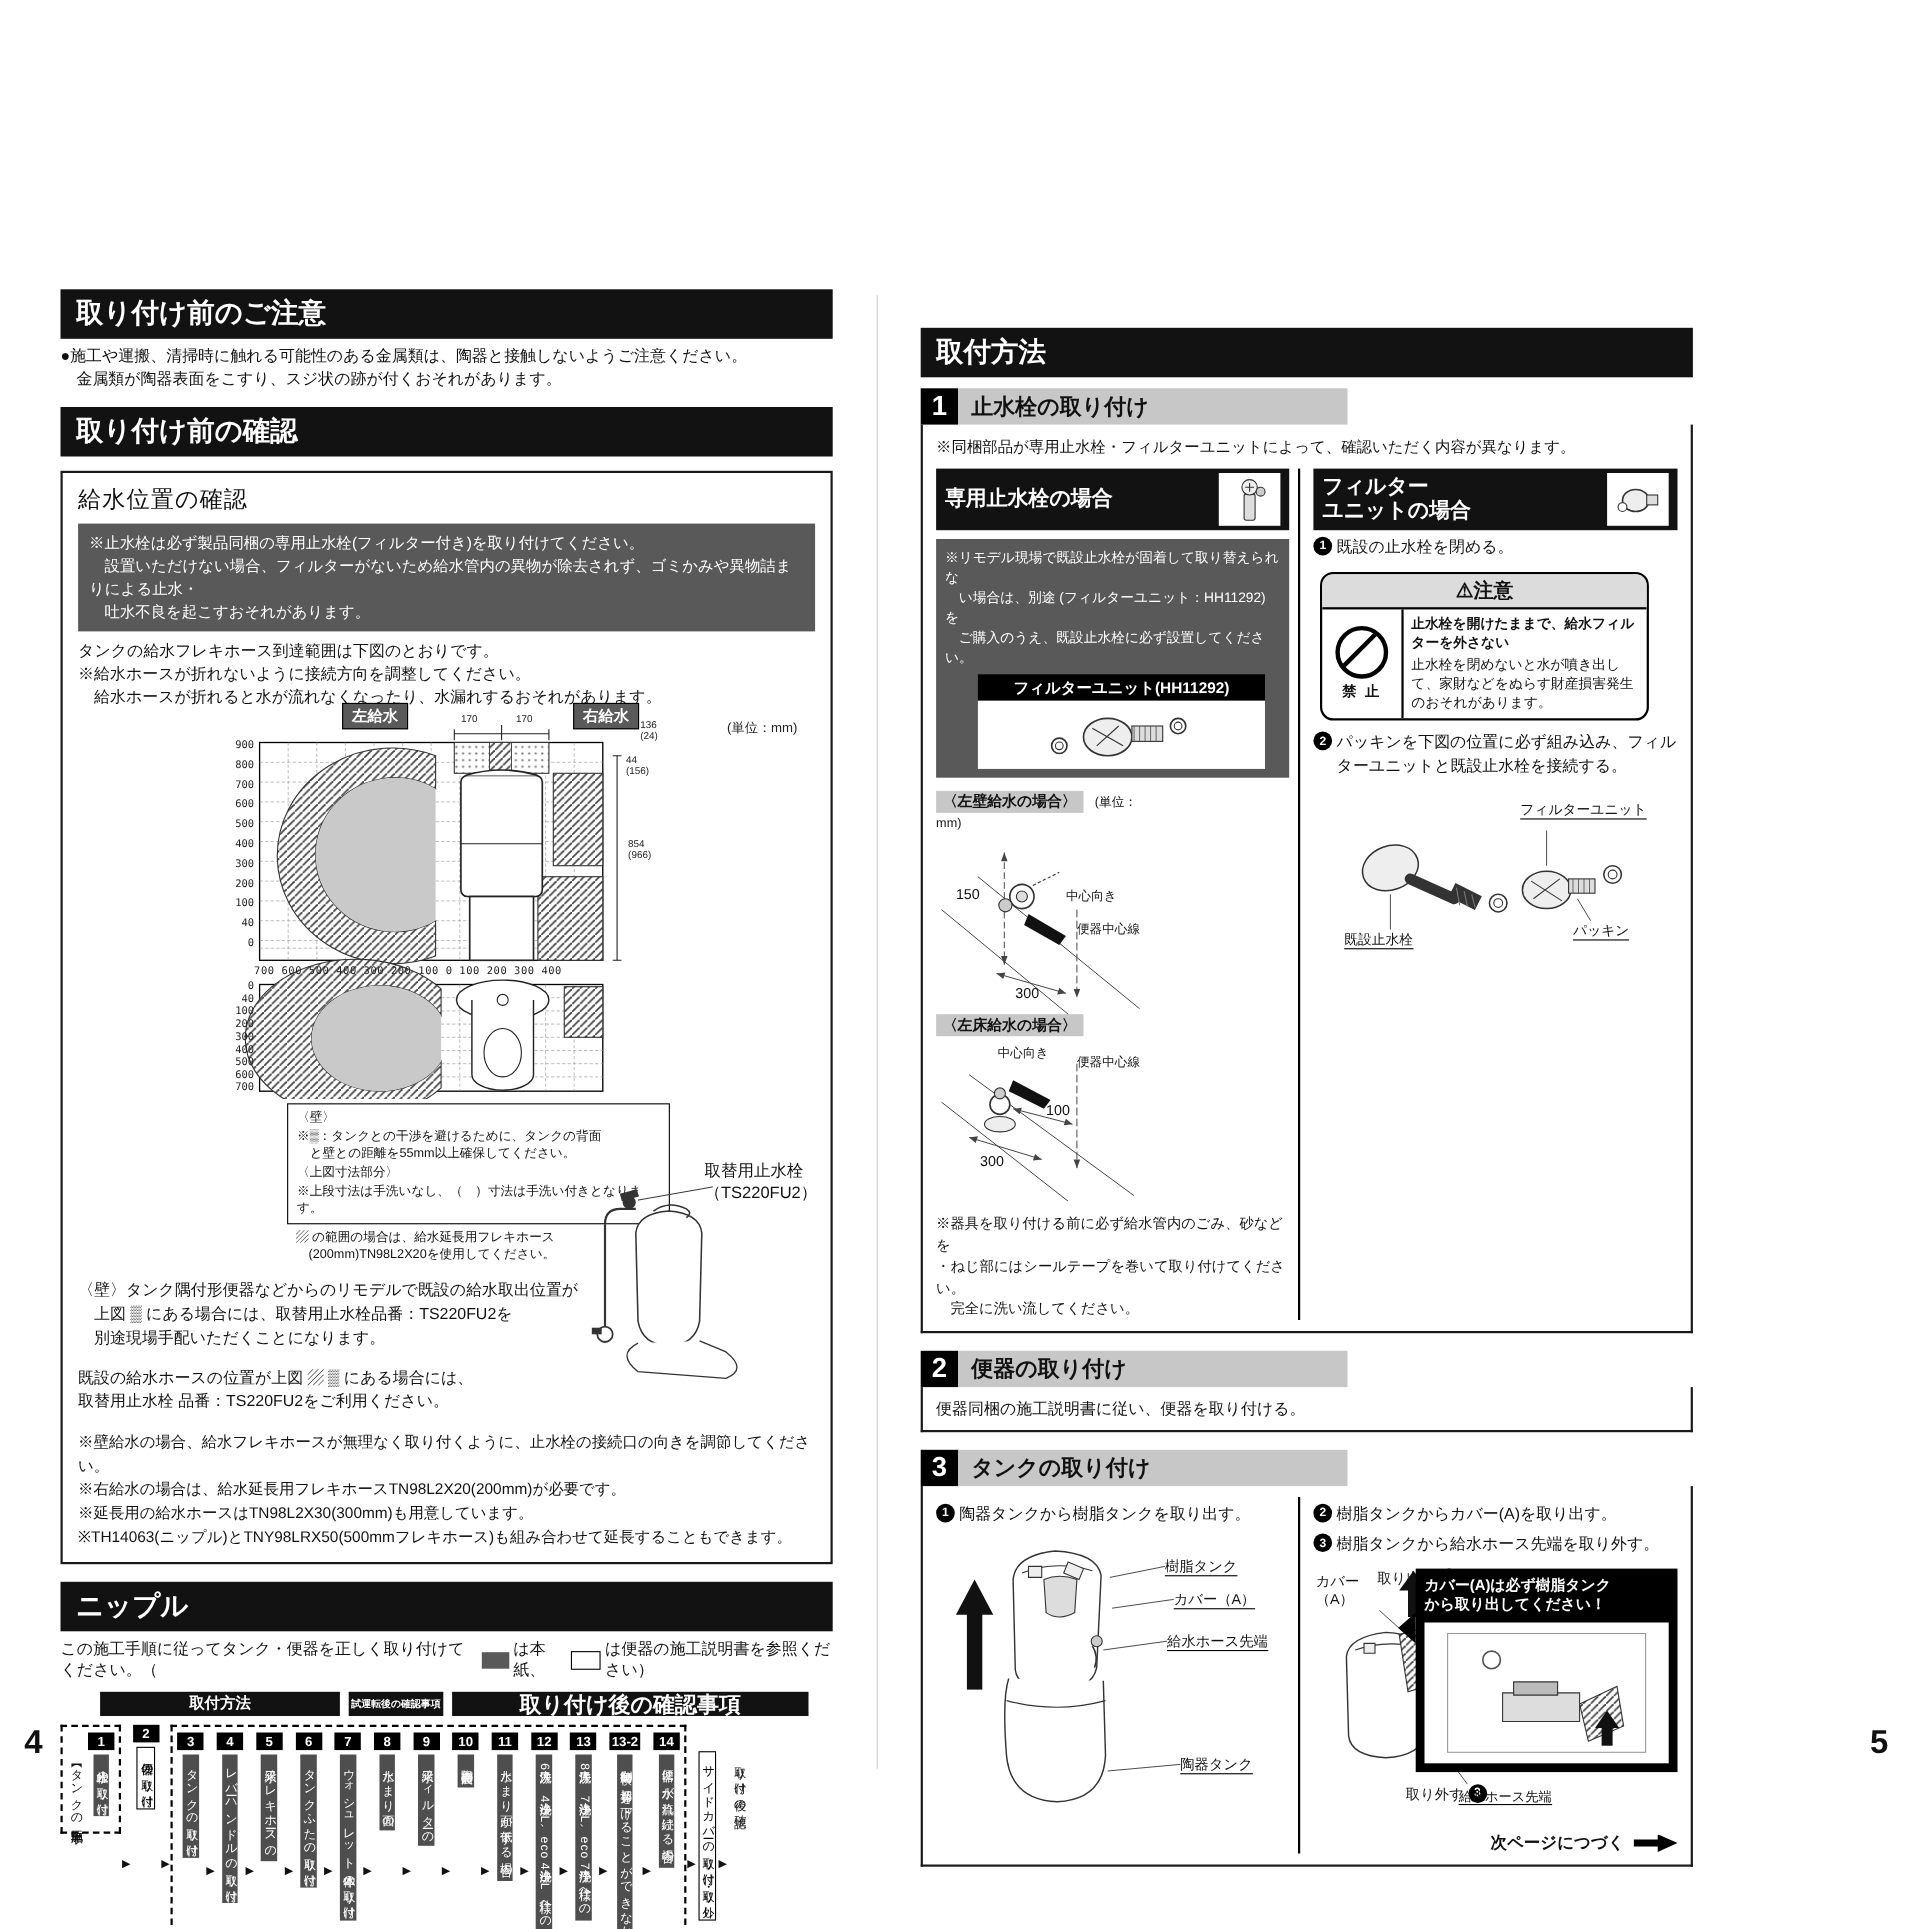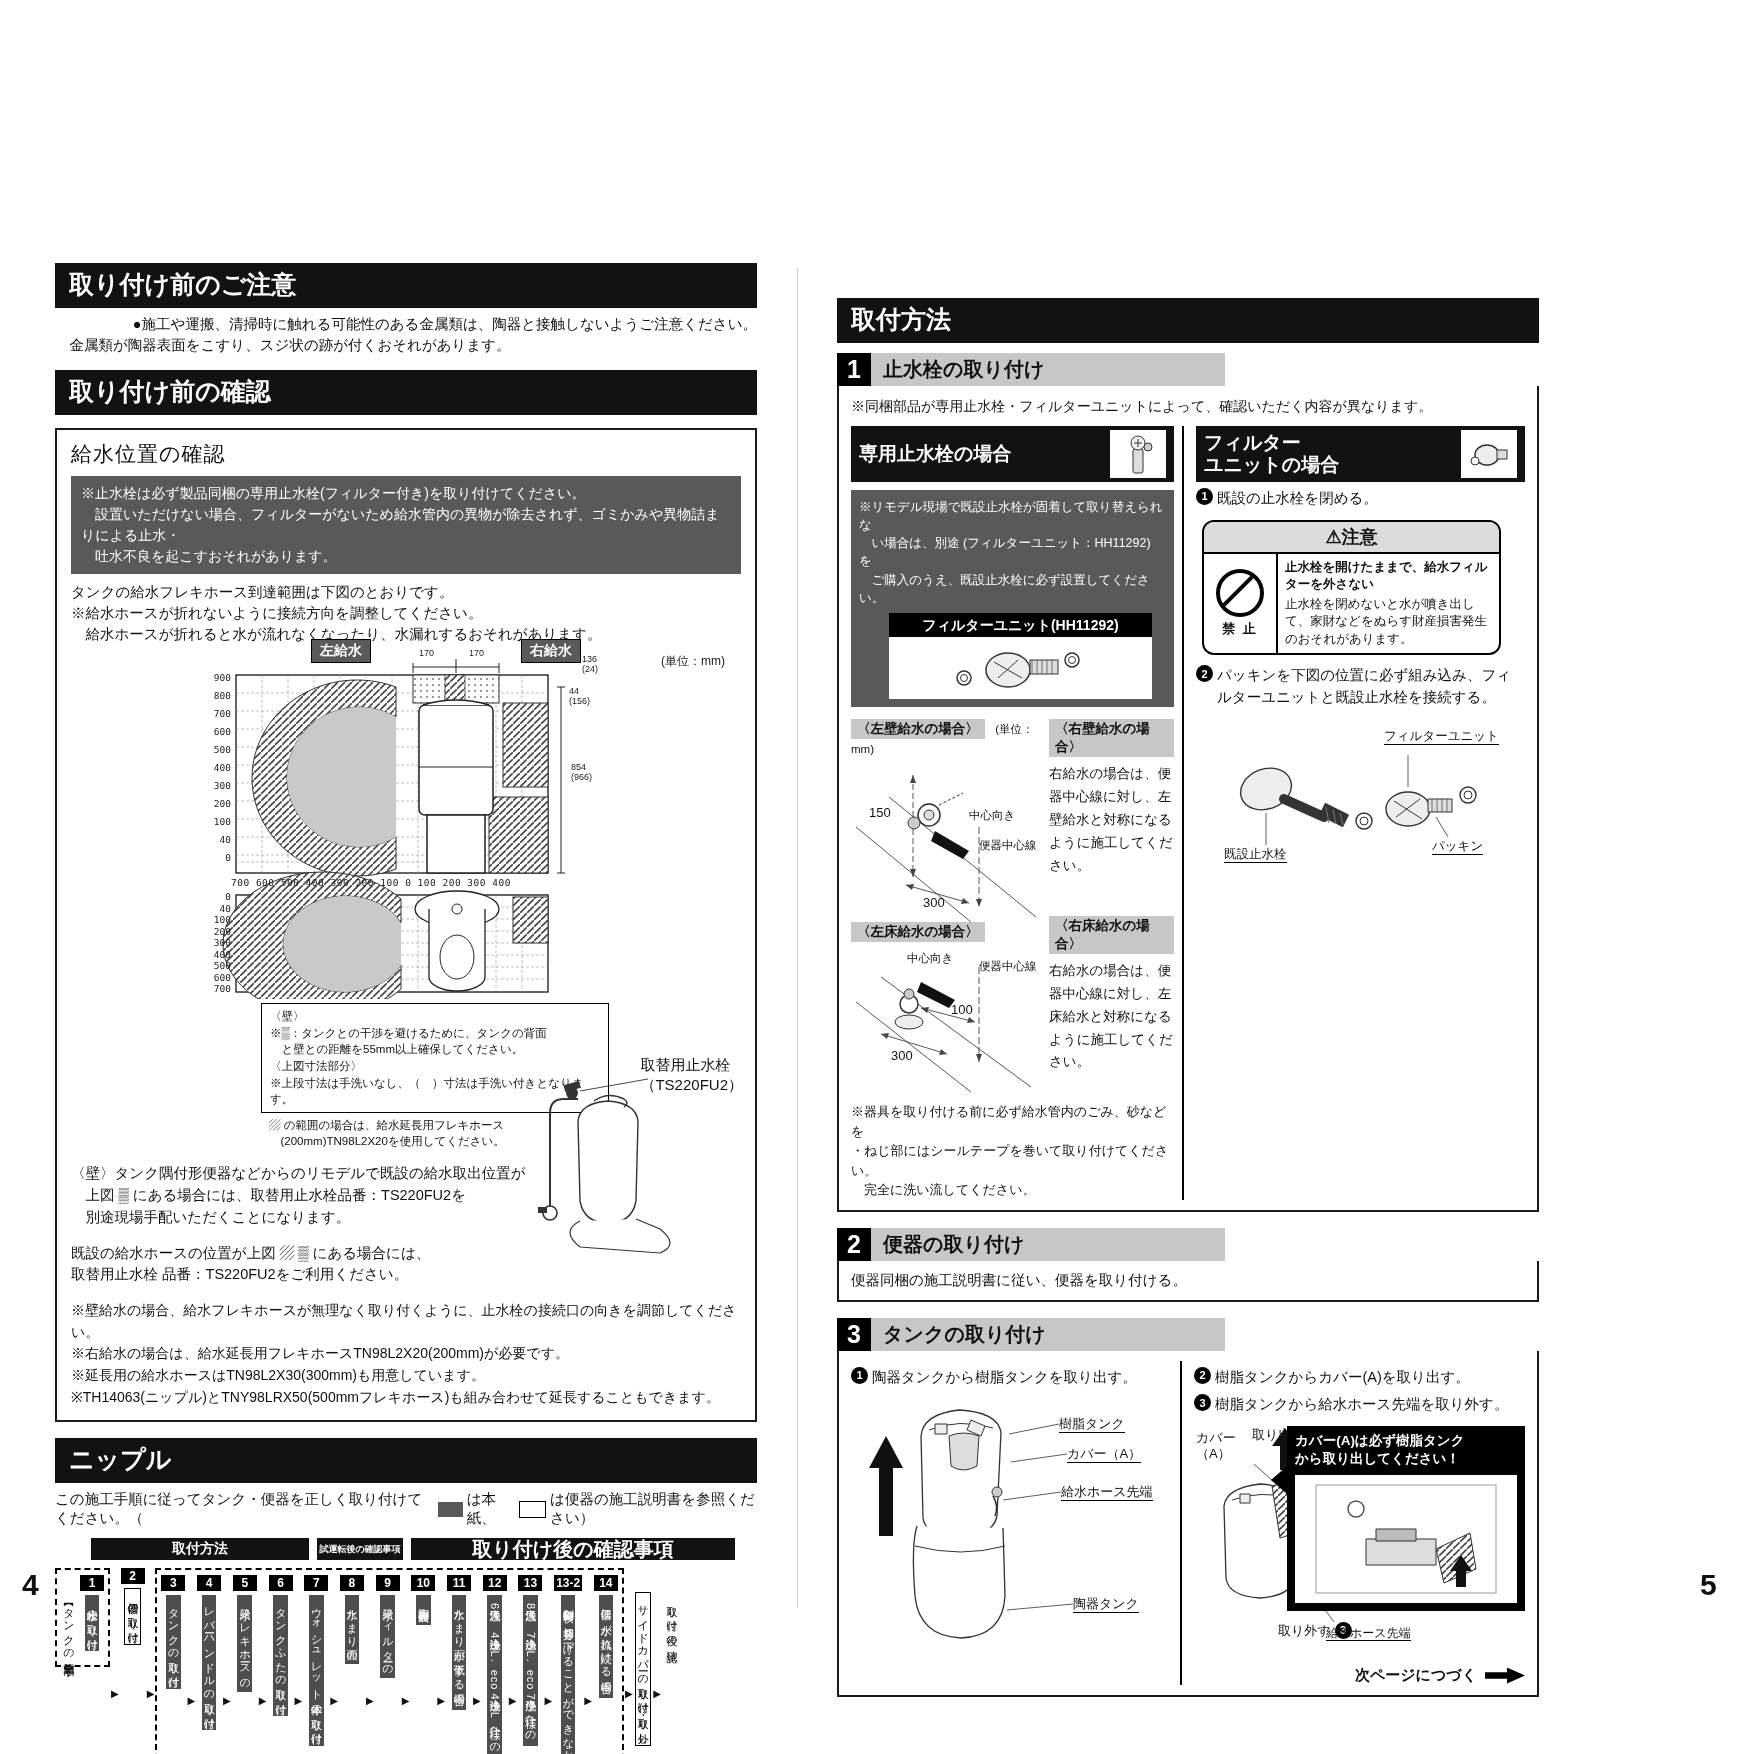--- a/index.html
+++ b/index.html
@@ -115,21 +115,21 @@
       <circle cx="2" cy="2" r="1" fill="#777"></circle>
     </pattern>
   </defs>
 </svg>
 
 <div class="divider"></div>
 
 <div id="page4" class="abs">
 
   <div class="blackbar h1bar">取り付け前のご注意</div>
-  <div class="bodytext" style="margin-top:6px;text-align:right;">●施工や運搬、清掃時に触れる可能性のある金属類は、陶器と接触しないようご注意ください。</div>
+  <div class="bodytext" style="margin-top:6px;">●施工や運搬、清掃時に触れる可能性のある金属類は、陶器と接触しないようご注意ください。</div>
   <div class="bodytext">　金属類が陶器表面をこすり、スジ状の跡が付くおそれがあります。</div>
 
   <div class="blackbar h1bar" style="margin-top:14px;">取り付け前の確認</div>
 
   <div class="p4box">
     <div class="subttl">給水位置の確認</div>
 
     <div class="graybox warnbox">
       <div>※止水栓は必ず製品同梱の専用止水栓(フィルター付き)を取り付けてください。</div>
       <div>　設置いただけない場合、フィルターがないため給水管内の異物が除去されず、ゴミかみや異物詰まりによる止水・</div>
@@ -461,26 +461,20 @@
                   <path d="M30,92 L96,112" stroke="#444" stroke-width="0.9"></path>
                   <path d="M30,92 l8,-1 -2,6 z M96,112 l-8,1 2,-6 z" fill="#444"></path>
                 </svg>
                 <div class="dlabel" style="left:56px;top:10px;">中心向き</div>
                 <div class="dlabel" style="left:128px;top:18px;">便器中心線</div>
                 <div class="dlabel" style="left:100px;top:60px;font-size:13px;">100</div>
                 <div class="dlabel" style="left:40px;top:106px;font-size:13px;">300</div>
               </div>
             </div>
 
-            <div style="width:125px;padding-left:8px;">
-              <div><span class="minihdr">〈右壁給水の場合〉</span></div>
-              <div class="rtext">右給水の場合は、便器中心線に対し、左壁給水と対称になるように施工してください。</div>
-              <div style="margin-top:38px;"><span class="minihdr">〈右床給水の場合〉</span></div>
-              <div class="rtext">右給水の場合は、便器中心線に対し、左床給水と対称になるように施工してください。</div>
-            </div>
           </div>
 
           <div class="lnotes">
             <div>※器具を取り付ける前に必ず給水管内のごみ、砂などを</div>
             <div>・ねじ部にはシールテープを巻いて取り付けてください。</div>
             <div>　完全に洗い流してください。</div>
           </div>
         </div>
 
         <div class="rcol">

